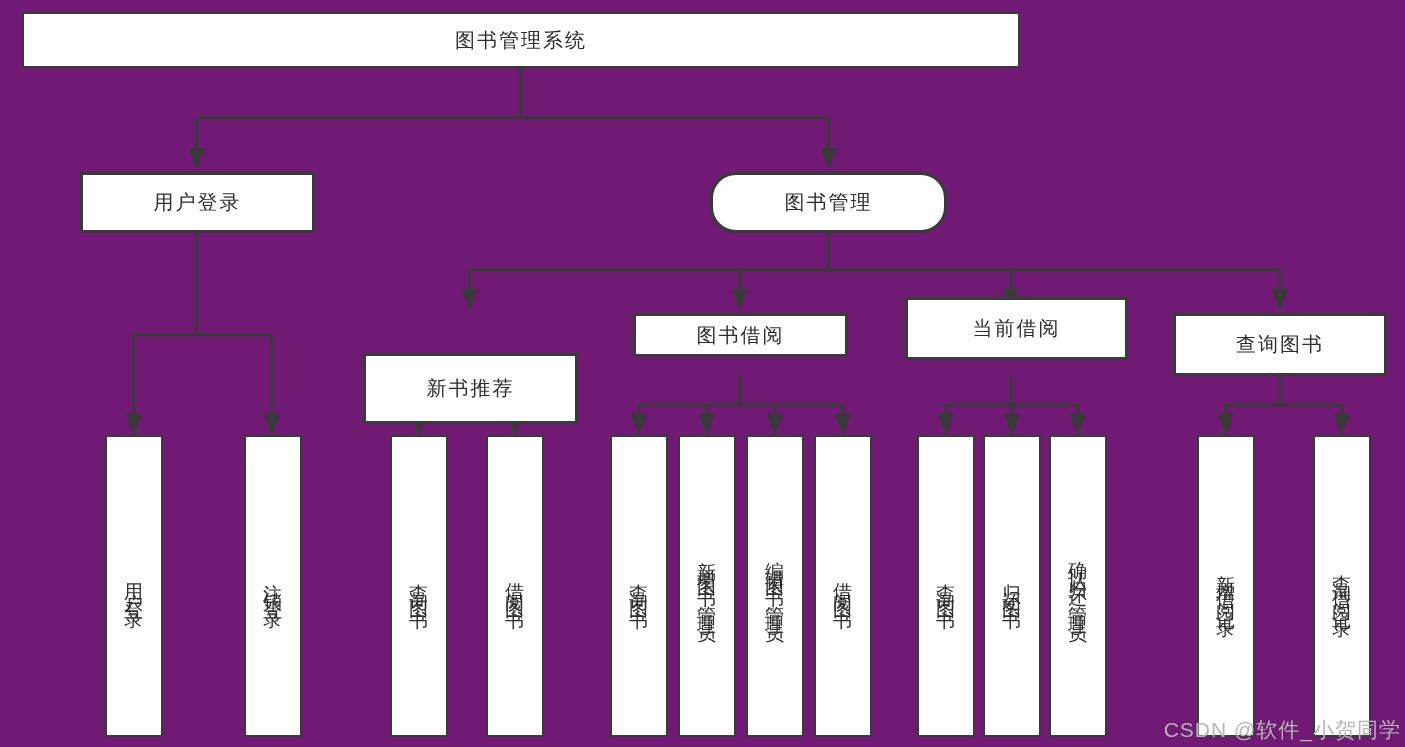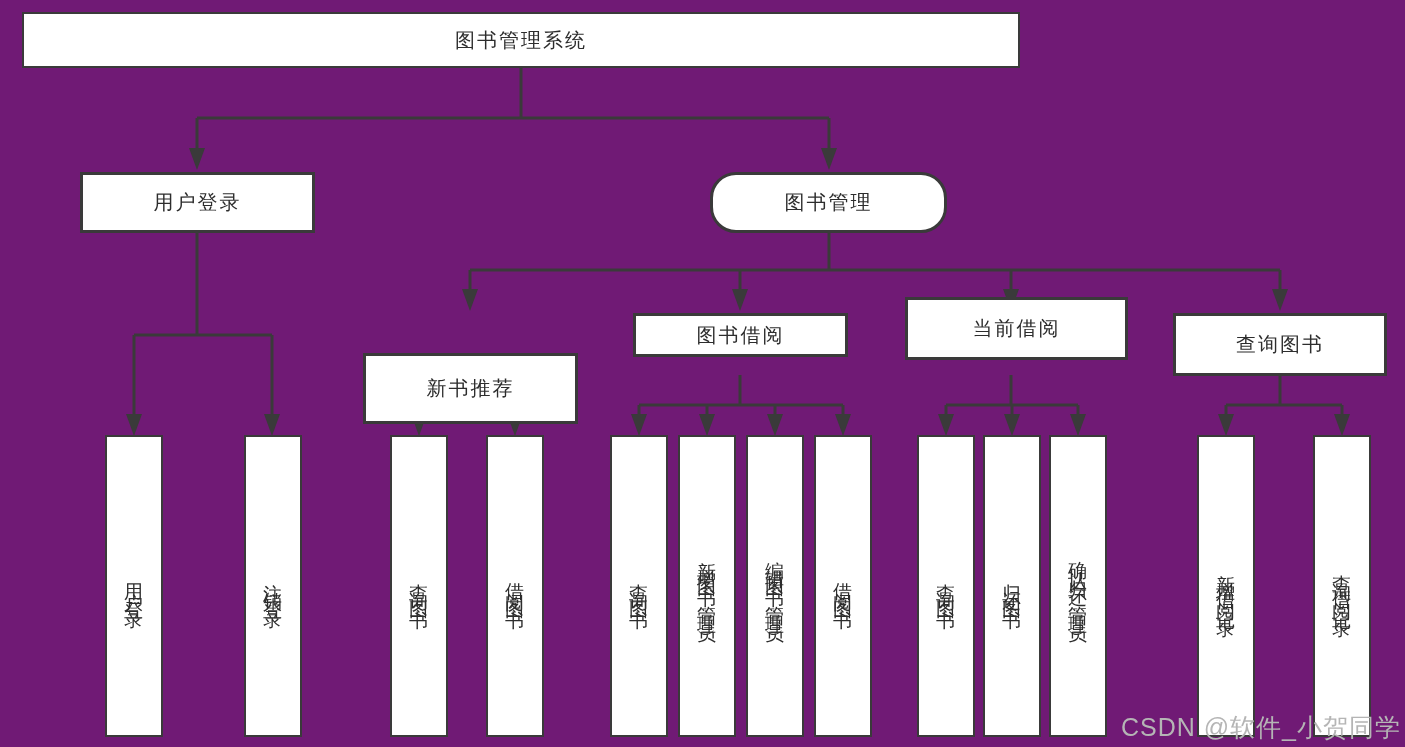--- a/index.html
+++ b/index.html
@@ -52,21 +52,21 @@
     font-size: 19px;
     letter-spacing: 9px;
     line-height: 1;
     color: #2d2d2d;
     white-space: nowrap;
   }
   #watermark {
     position: absolute;
     right: 4px;
     bottom: 3px;
-    font-size: 25px;
+    font-size: 21px;
     color: #b5b5b5;
     z-index: 2;
     letter-spacing: 1px;
   }
 </style>
 </head>
 <body>
 
 <div id="canvas">
 

